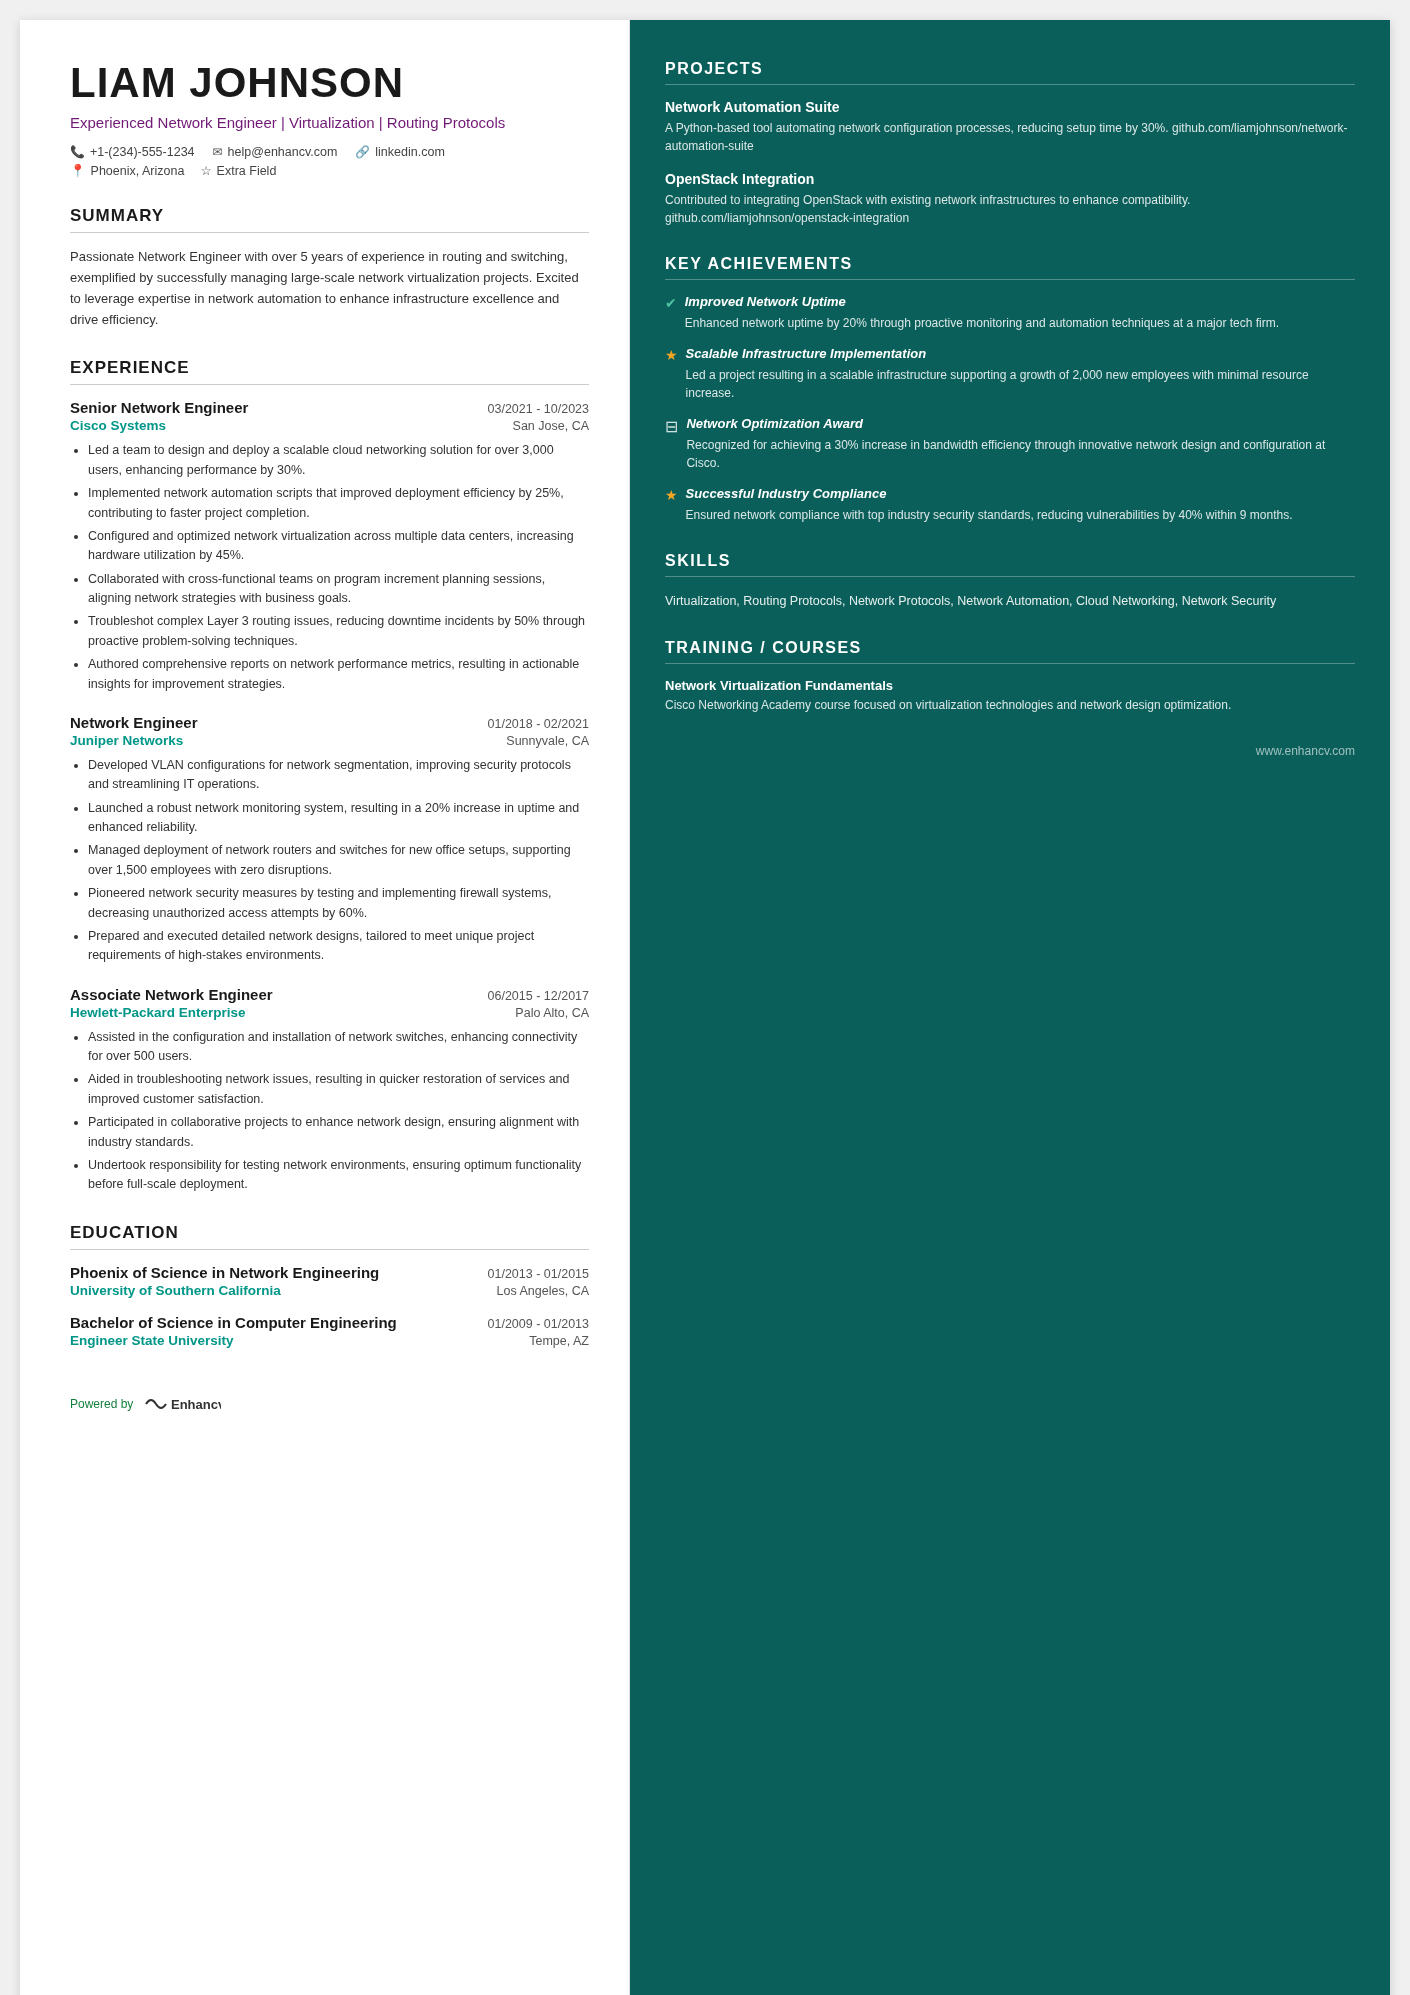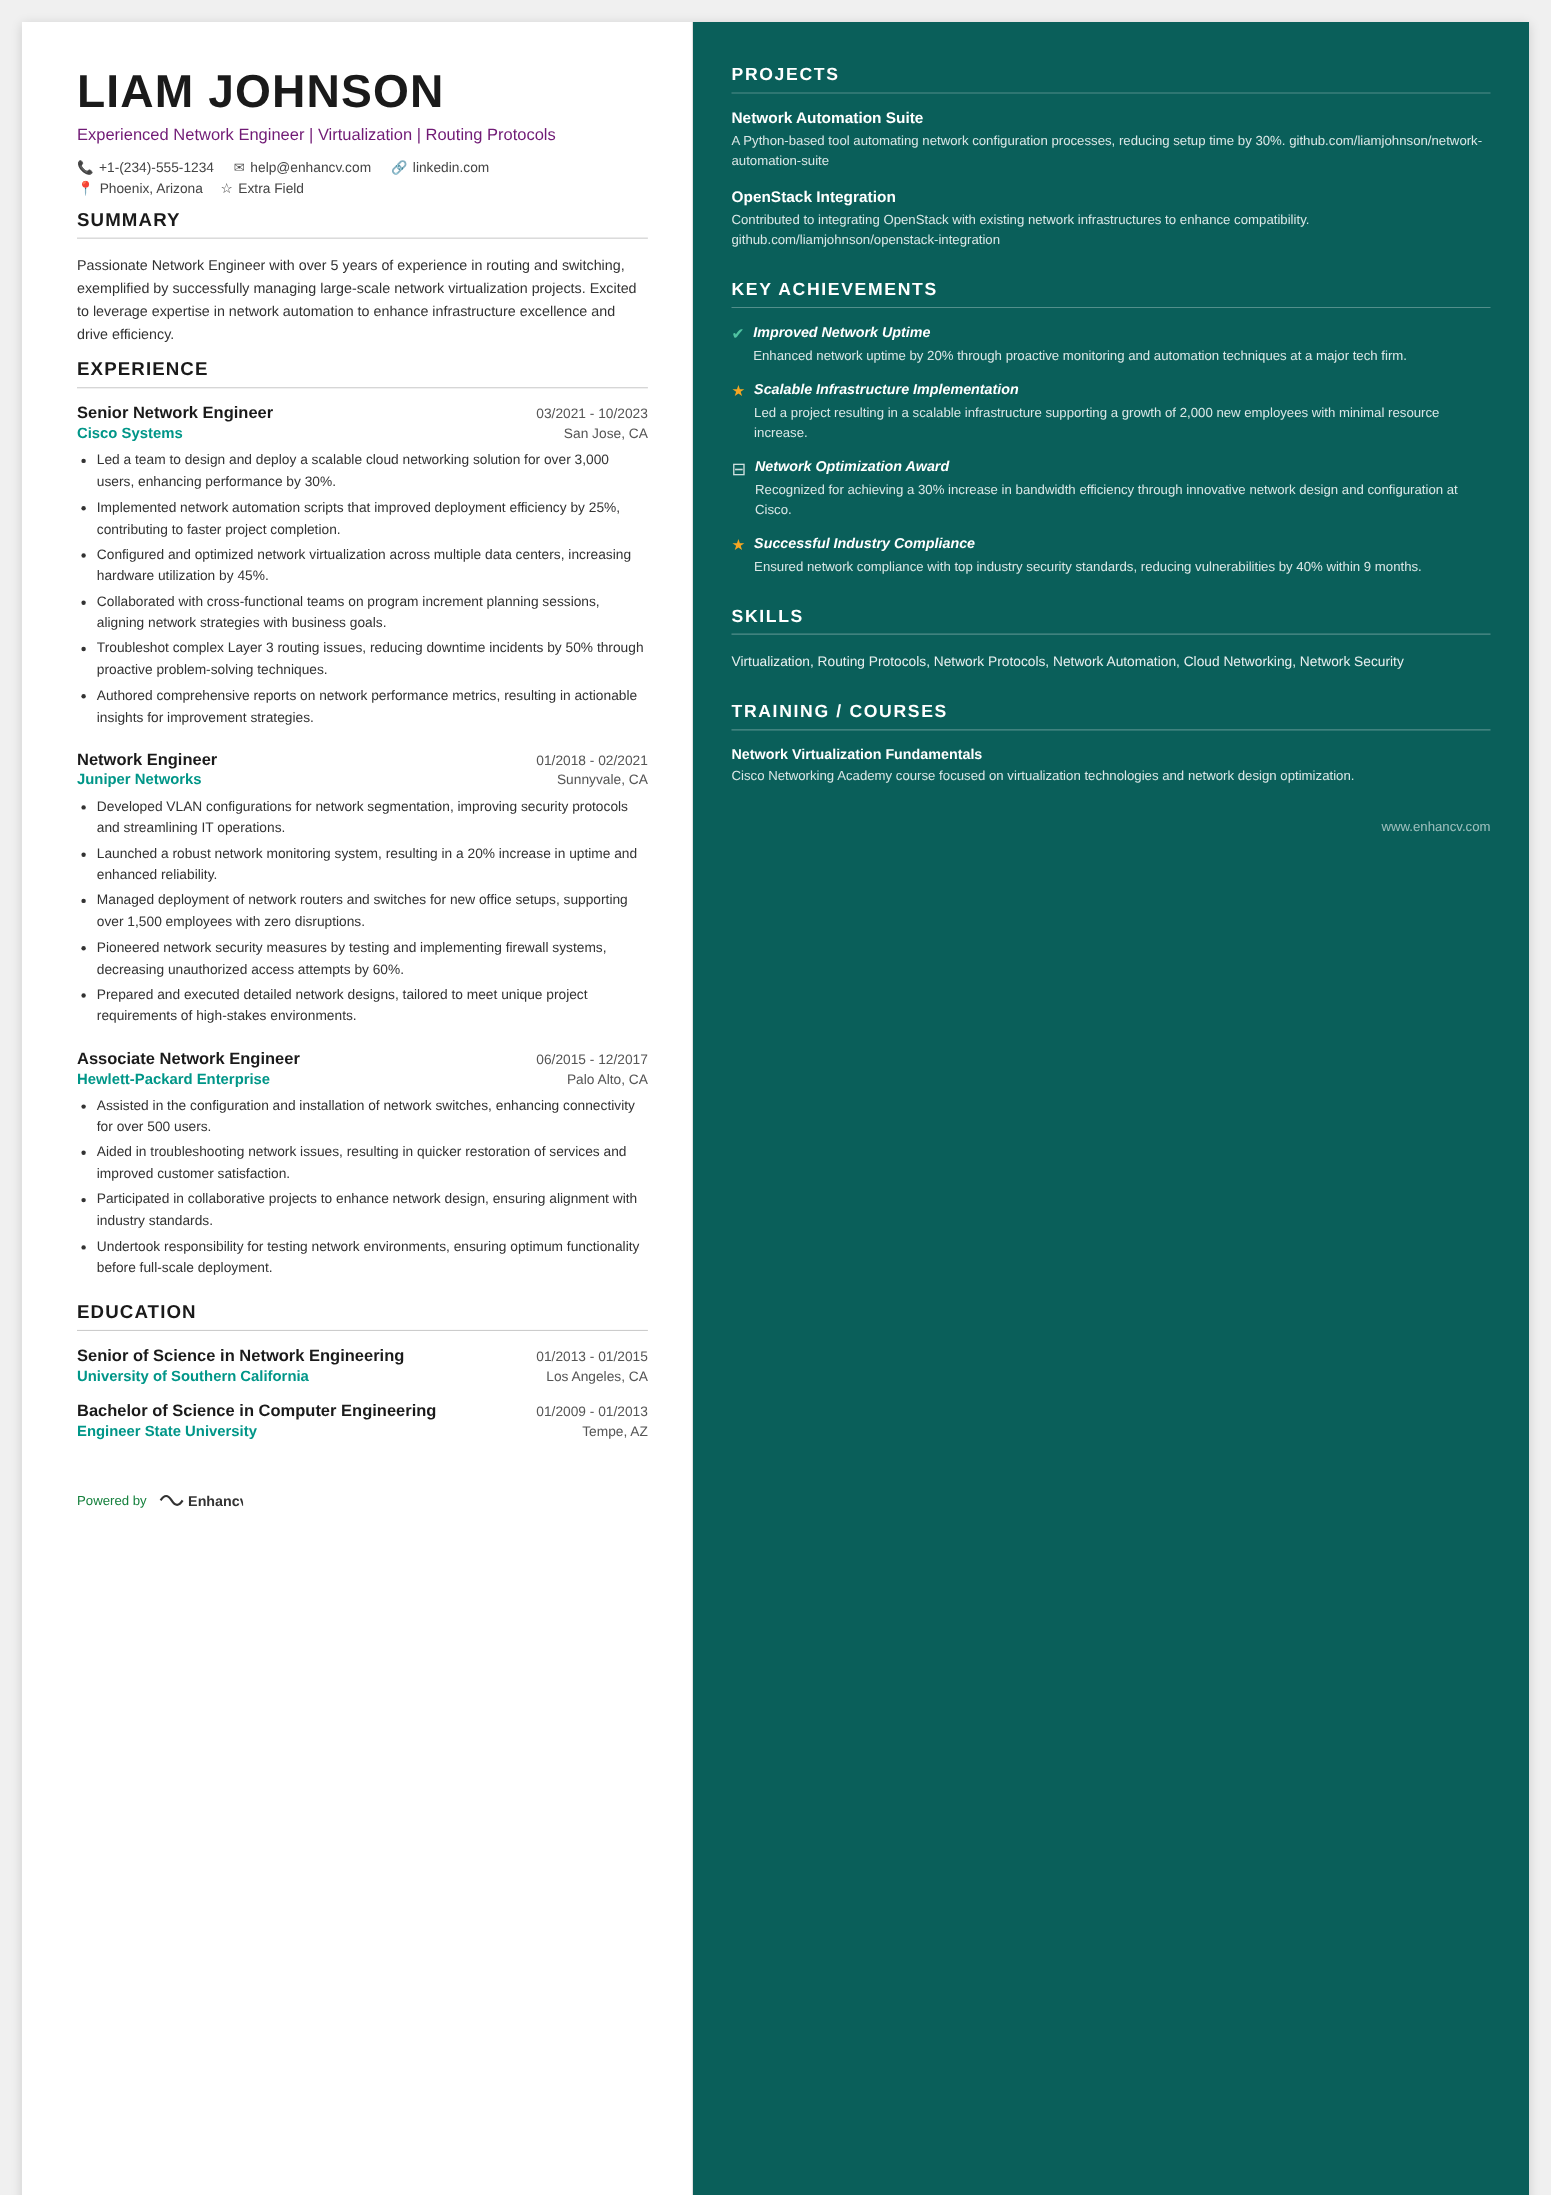--- a/index.html
+++ b/index.html
@@ -61,21 +61,21 @@
     }
     .header-location {
       margin-top: 4px;
       display: flex;
       gap: 16px;
       font-size: 12.5px;
       color: #444;
     }
     
     .section {
-      margin-top: 12px;
+      margin-top: 28px;
     }
     .section-title {
       font-size: 17px;
       font-weight: 800;
       color: #1a1a1a;
       text-transform: uppercase;
       letter-spacing: 1px;
       padding-bottom: 6px;
       border-bottom: 1.5px solid #ccc;
       margin-bottom: 14px;
@@ -361,21 +361,21 @@
           <li>Undertook responsibility for testing network environments, ensuring optimum functionality before full-scale deployment.</li>
         </ul>
       </div>
     </div>
 
     <div class="section">
       <div class="section-title">EDUCATION</div>
 
       <div class="edu-item">
         <div class="edu-header-row">
-          <span class="edu-degree">Senior of Science in Network Engineering</span>
+          <span class="edu-degree">Phoenix of Science in Network Engineering</span>
           <span class="edu-dates">01/2013 - 01/2015</span>
         </div>
         <div class="edu-uni-row">
           <span class="edu-uni">University of Southern California</span>
           <span class="edu-location">Los Angeles, CA</span>
         </div>
       </div>
 
       <div class="edu-item">
         <div class="edu-header-row">

